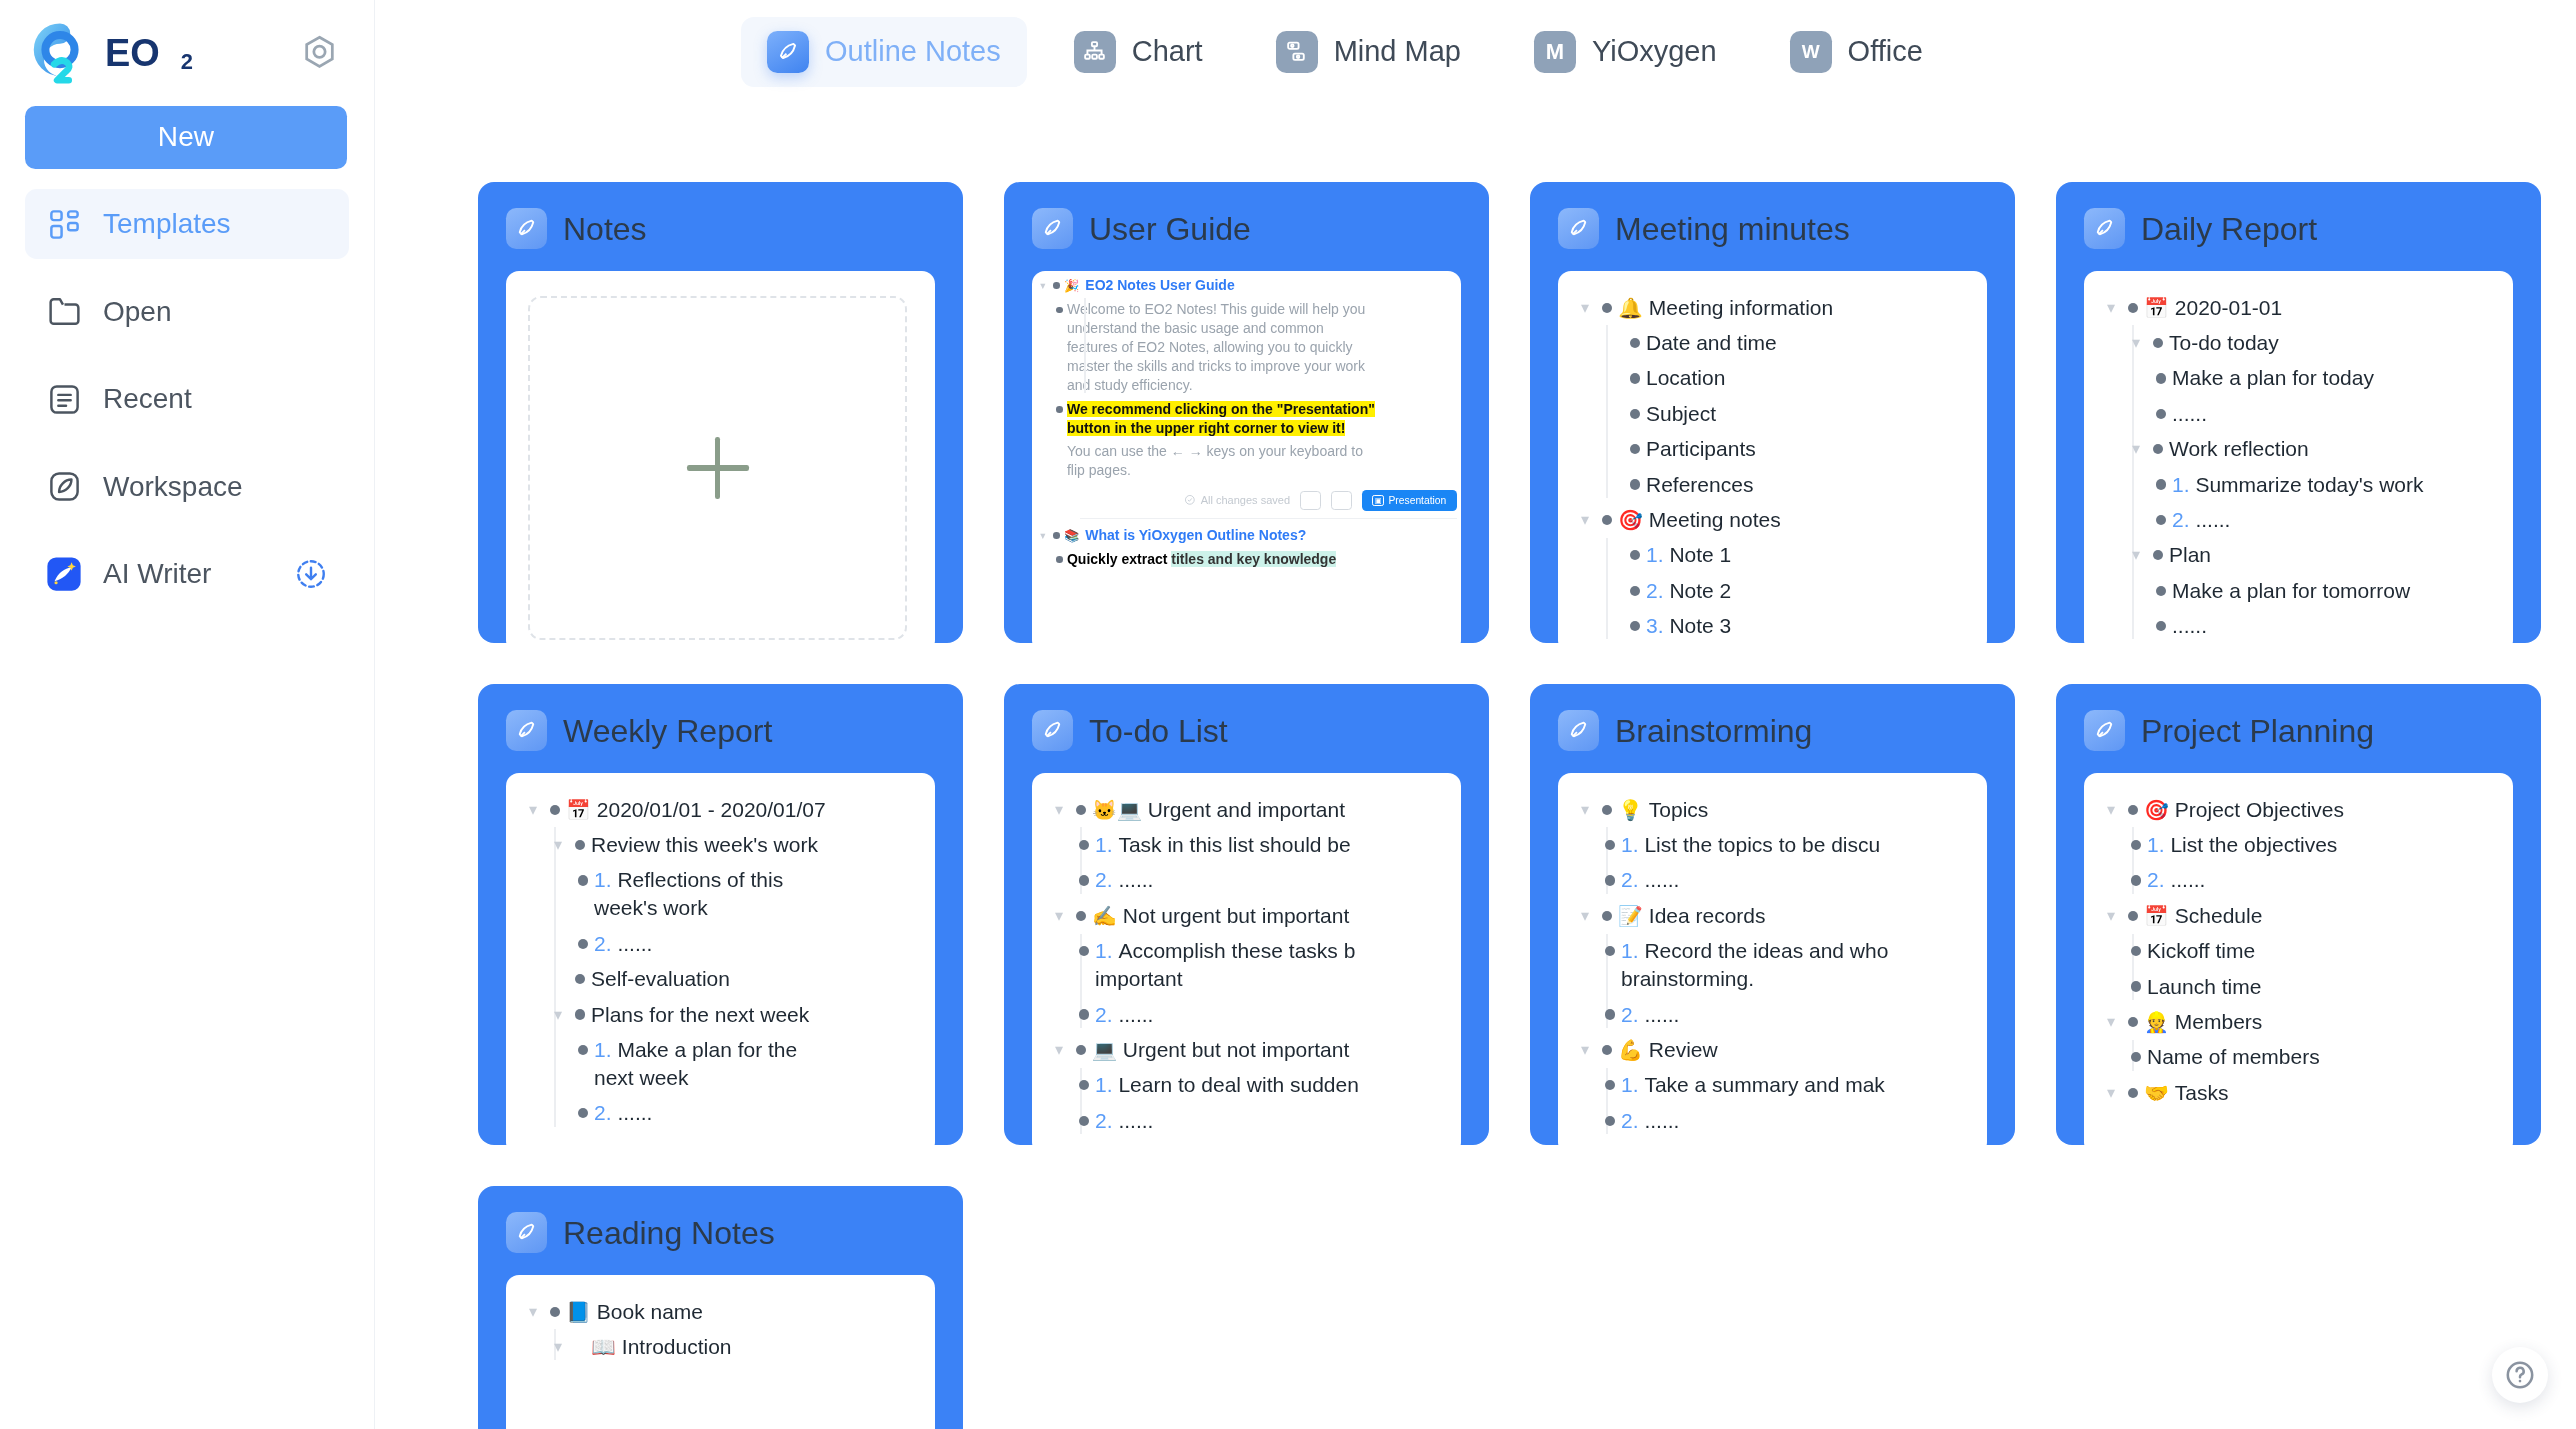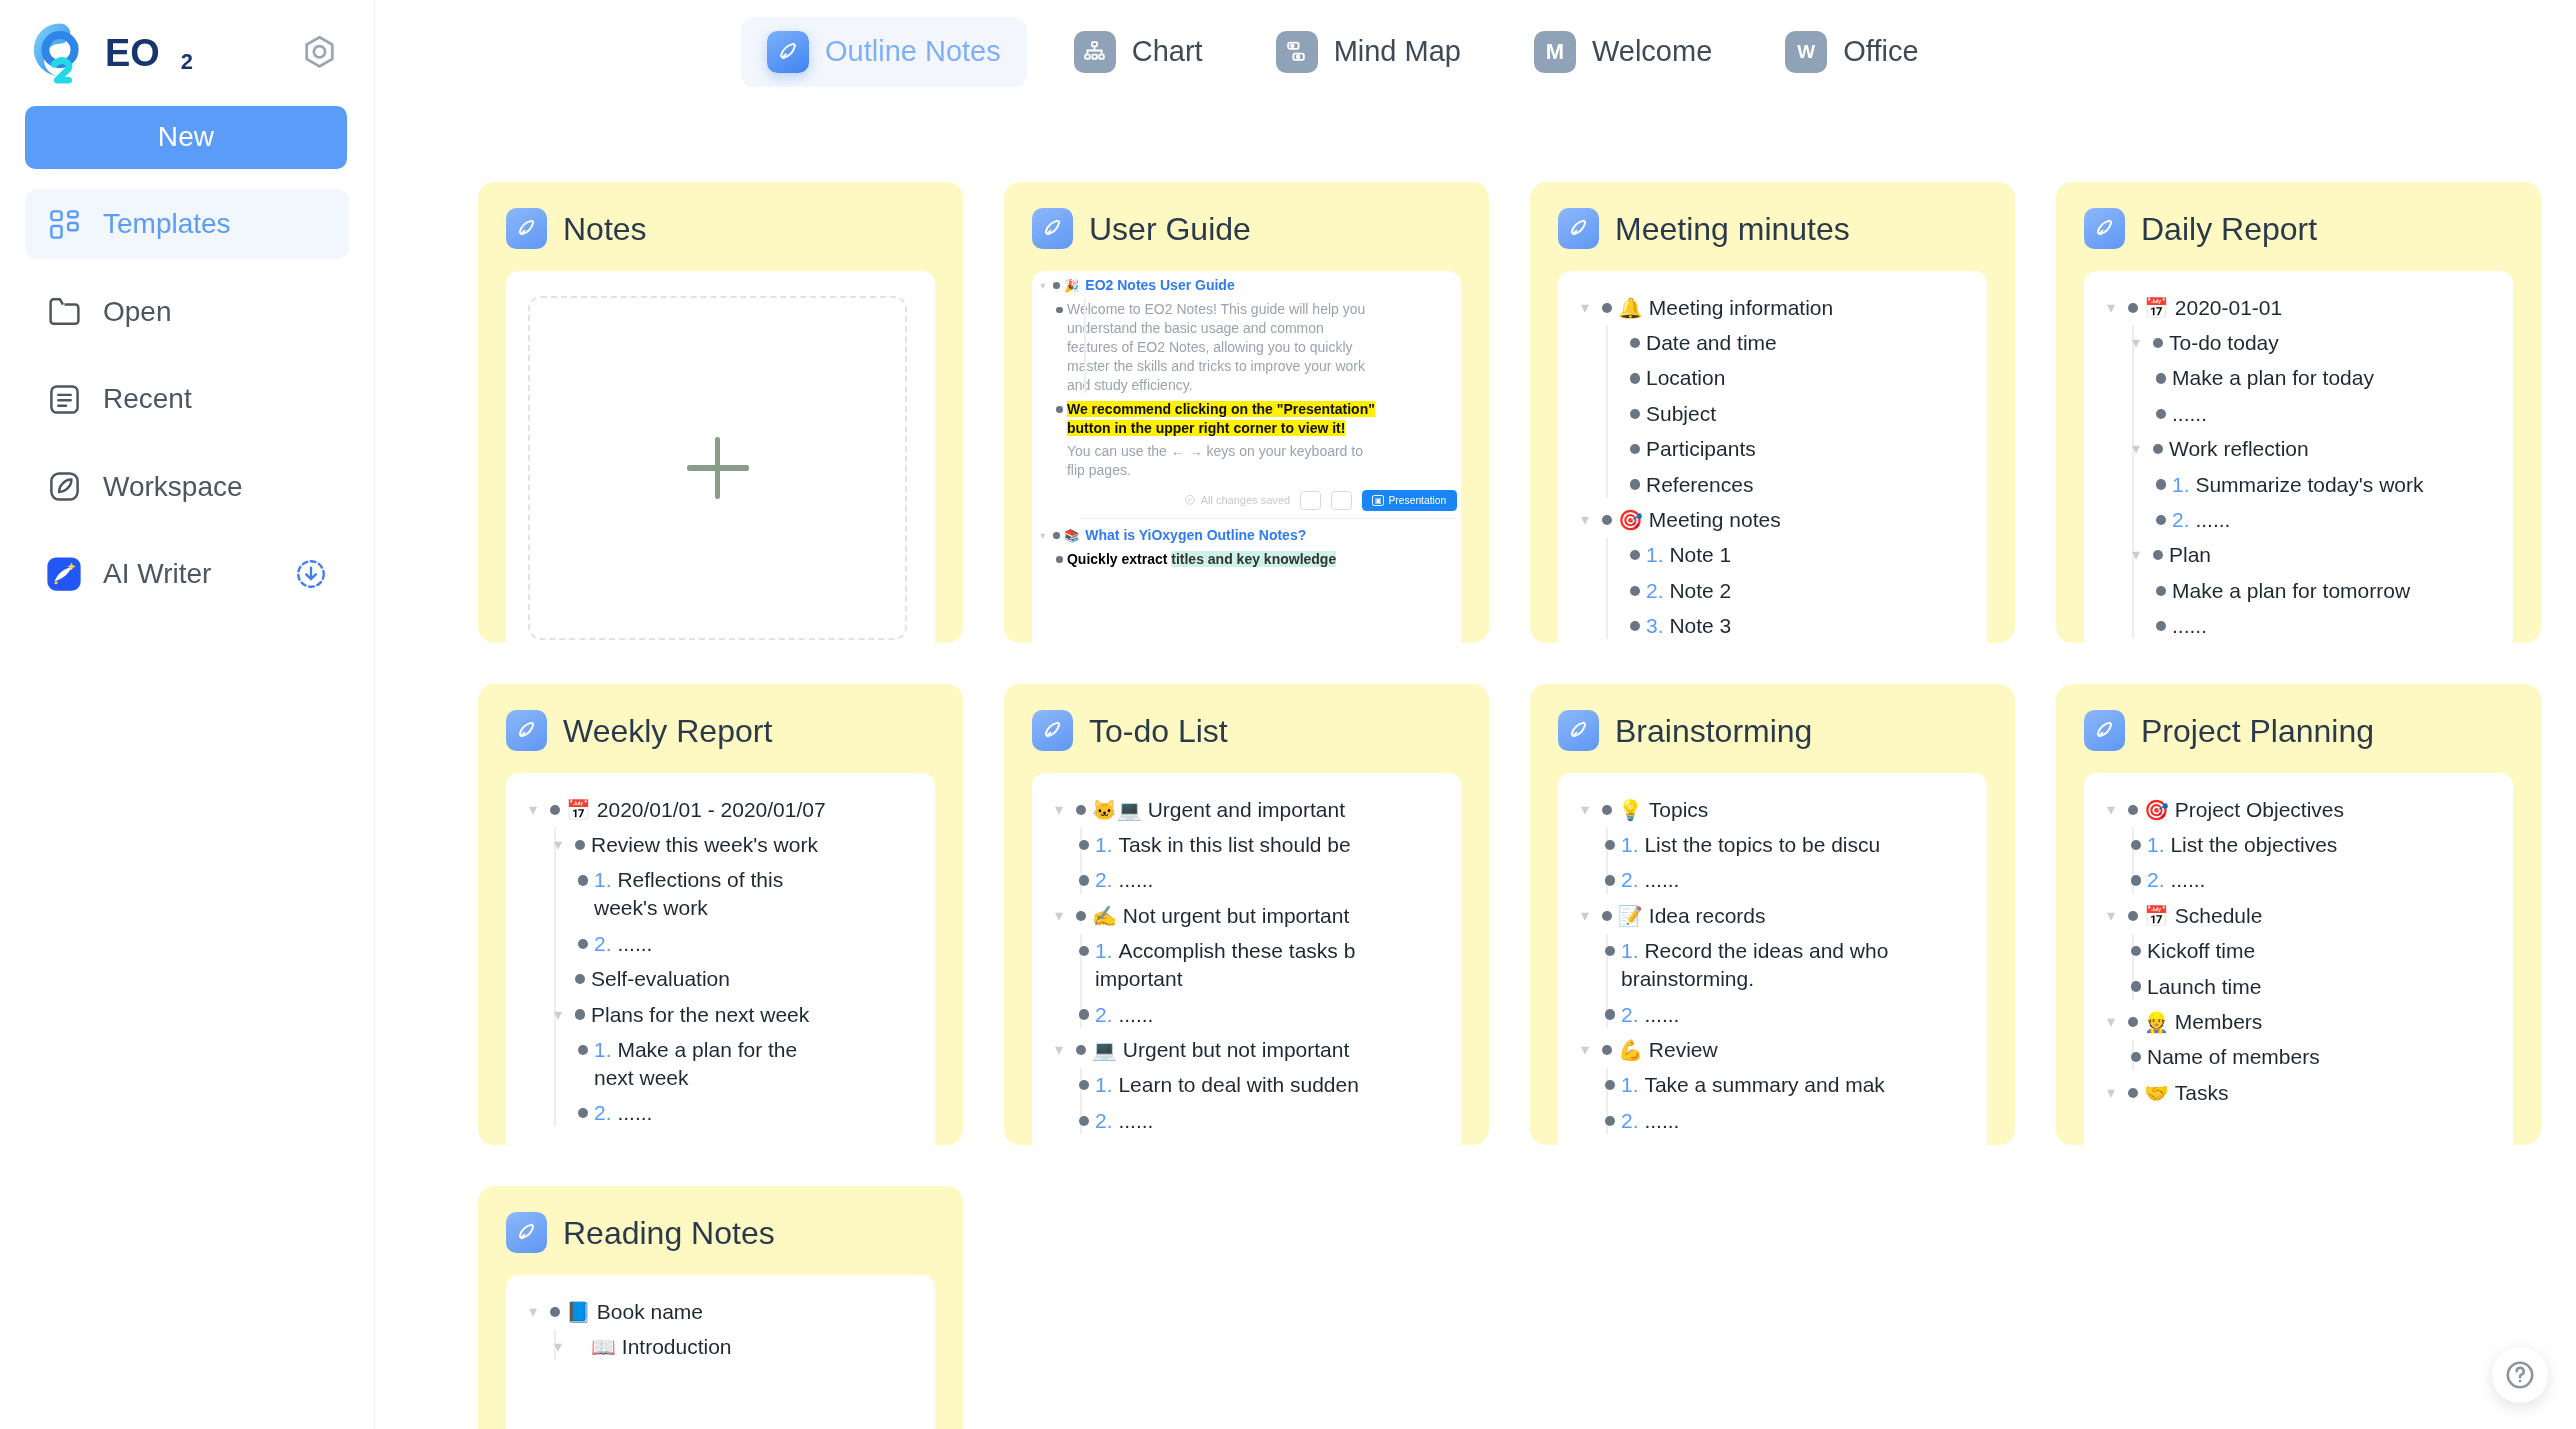--- a/index.html
+++ b/index.html
@@ -89,21 +89,21 @@
   .grid {
     position: absolute;
     left: 103px; top: 182px;
     width: 2109px;
     display: grid;
     grid-template-columns: repeat(4, 485px);
     column-gap: 41px;
     row-gap: 41px;
   }
   .card {
-    background: #fef9c3;
+    background: #3b82f6;
     border-radius: 16px;
     height: 461px;
     padding: 26px 28px 4px 28px;
     overflow: hidden;
     cursor: pointer;
     position: relative;
   }
   .card-head { display: flex; align-items: center; margin-bottom: 22px; }
   .card-ico {
     width: 41px; height: 41px; flex: 0 0 41px;
@@ -343,21 +343,21 @@
               <circle cx="13.5" cy="17" r="1.2"></circle>
           </svg>
         </span>
         <span>Mind Map</span>
       </div>
 
       <div class="tab">
         <span class="tab-ico">
             <span>M</span>
           </span>
-        <span>Welcome</span>
+        <span>YiOxygen</span>
       </div>
 
       <div class="tab">
         <span class="tab-ico" style="font-size:19px">
             <span>W</span>
           </span>
         <span>Office</span>
       </div>
 
     </div>

